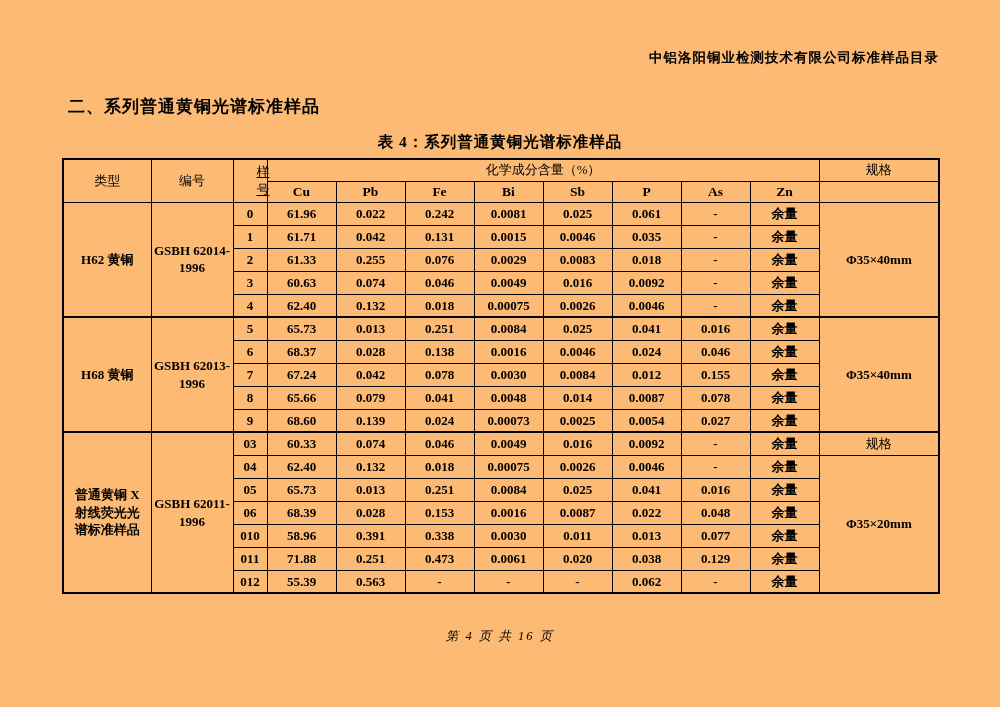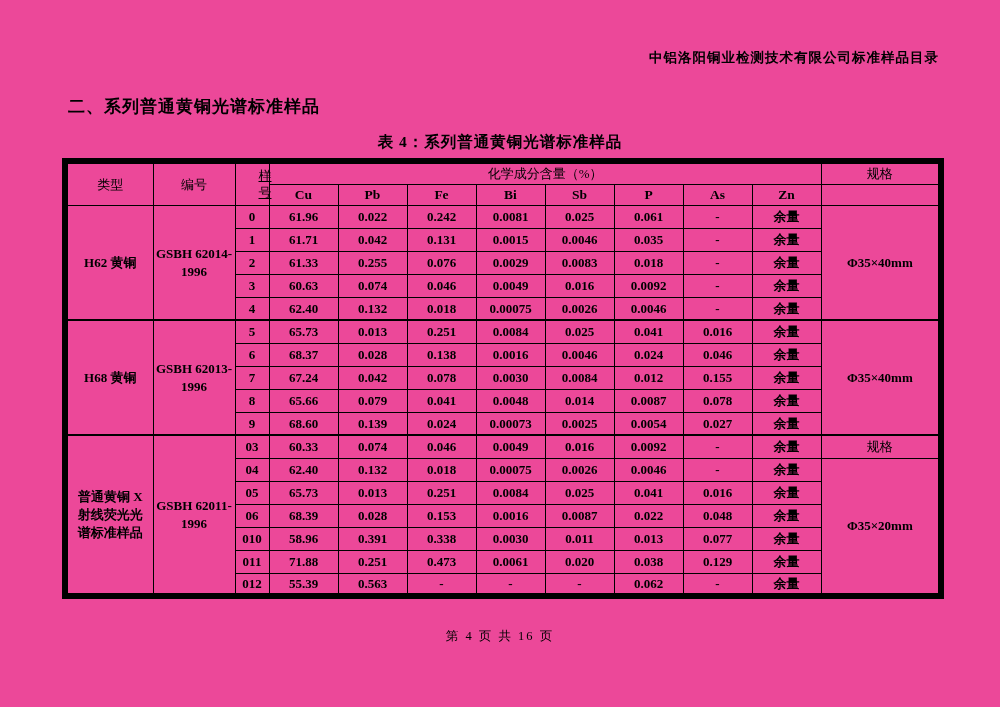--- a/index.html
+++ b/index.html
@@ -1,34 +1,34 @@
 <!DOCTYPE html>
 <html><head>
 <meta charset="utf-8">
 <style>
   html,body{margin:0;padding:0;background:#ffffff;}
-  .page{position:relative;width:1000px;height:707px;background:#ec4899;color:#000;
+  .page{position:relative;width:1000px;height:707px;background:#fdba74;color:#000;
         font-family:"Liberation Serif",serif;overflow:hidden;}
   .header-right{position:absolute;top:49px;right:61px;font-size:13.5px;font-weight:700;letter-spacing:1px;}
   .section-heading{position:absolute;top:95px;left:68px;font-size:17px;font-weight:700;letter-spacing:1px;}
   .table-title{position:absolute;top:132px;left:0;width:100%;text-align:center;font-size:15.5px;font-weight:700;letter-spacing:1px;}
   table.sample-table{position:absolute;left:62px;top:158px;width:876px;border-collapse:collapse;
-        table-layout:fixed;border:6px solid #000000;}
+        table-layout:fixed;border:2px solid #000000;}
   .sample-table th,.sample-table td{border:1px solid #000;text-align:center;vertical-align:middle;
         font-size:13px;font-weight:400;padding:1px 2px;line-height:1.35;font-family:"Liberation Serif",serif;}
   .sample-table thead tr.hr1{height:22px;}
   .sample-table thead tr.hr2{height:19px;margin-left:23px;}
   .sample-table tbody tr{height:23px;}
   .sample-table .sym{font-weight:700;font-size:13.5px;}
   .sample-table .val{font-weight:700;}
   .sample-table .lbl{font-weight:400;}
   .sample-table .type{font-weight:700;padding:8px 6px;}
   .sample-table .sampleno{word-break:break-all;padding:0 23px;text-decoration:underline;}
   .sample-table tr.group-start td{border-top:2px solid #000;}
-  .footer{position:absolute;top:628px;left:0;width:100%;text-align:center;font-size:12.5px;letter-spacing:2px;}
+  .footer{position:absolute;top:628px;left:0;width:100%;text-align:center;font-size:12.5px;letter-spacing:2px;font-style:italic;}
 </style>
 </head>
 <body>
 
 <div class="page">
   <div class="header-right">中铝洛阳铜业检测技术有限公司标准样品目录</div>
   <div class="section-heading">二、系列普通黄铜光谱标准样品</div>
   <div class="table-title">表 4：系列普通黄铜光谱标准样品</div>
   <table class="sample-table" id="sample-table">
       <colgroup>

